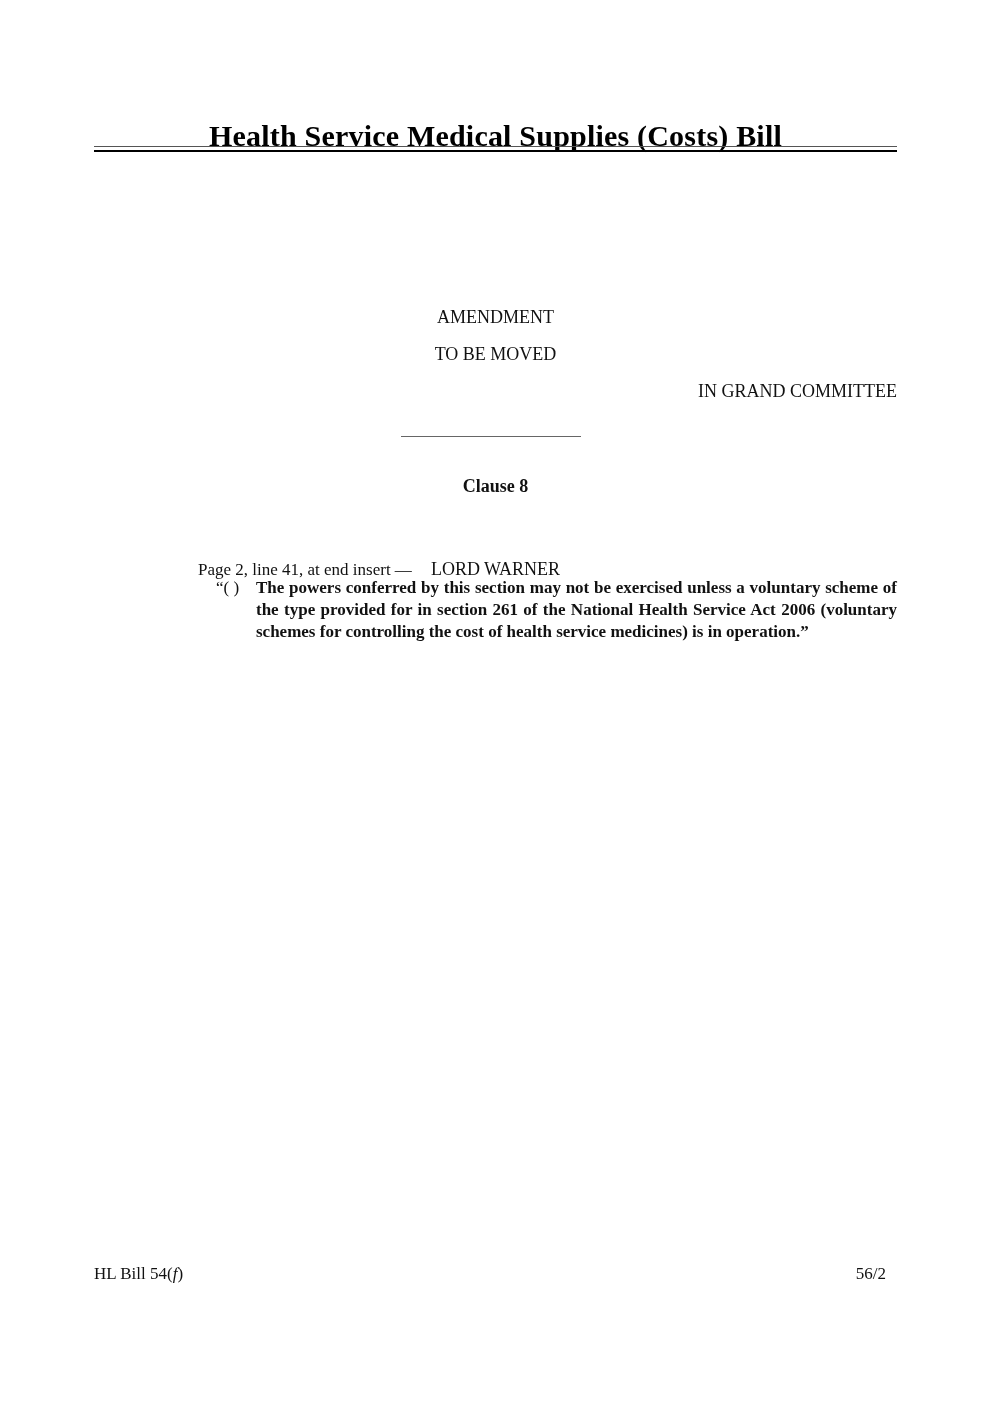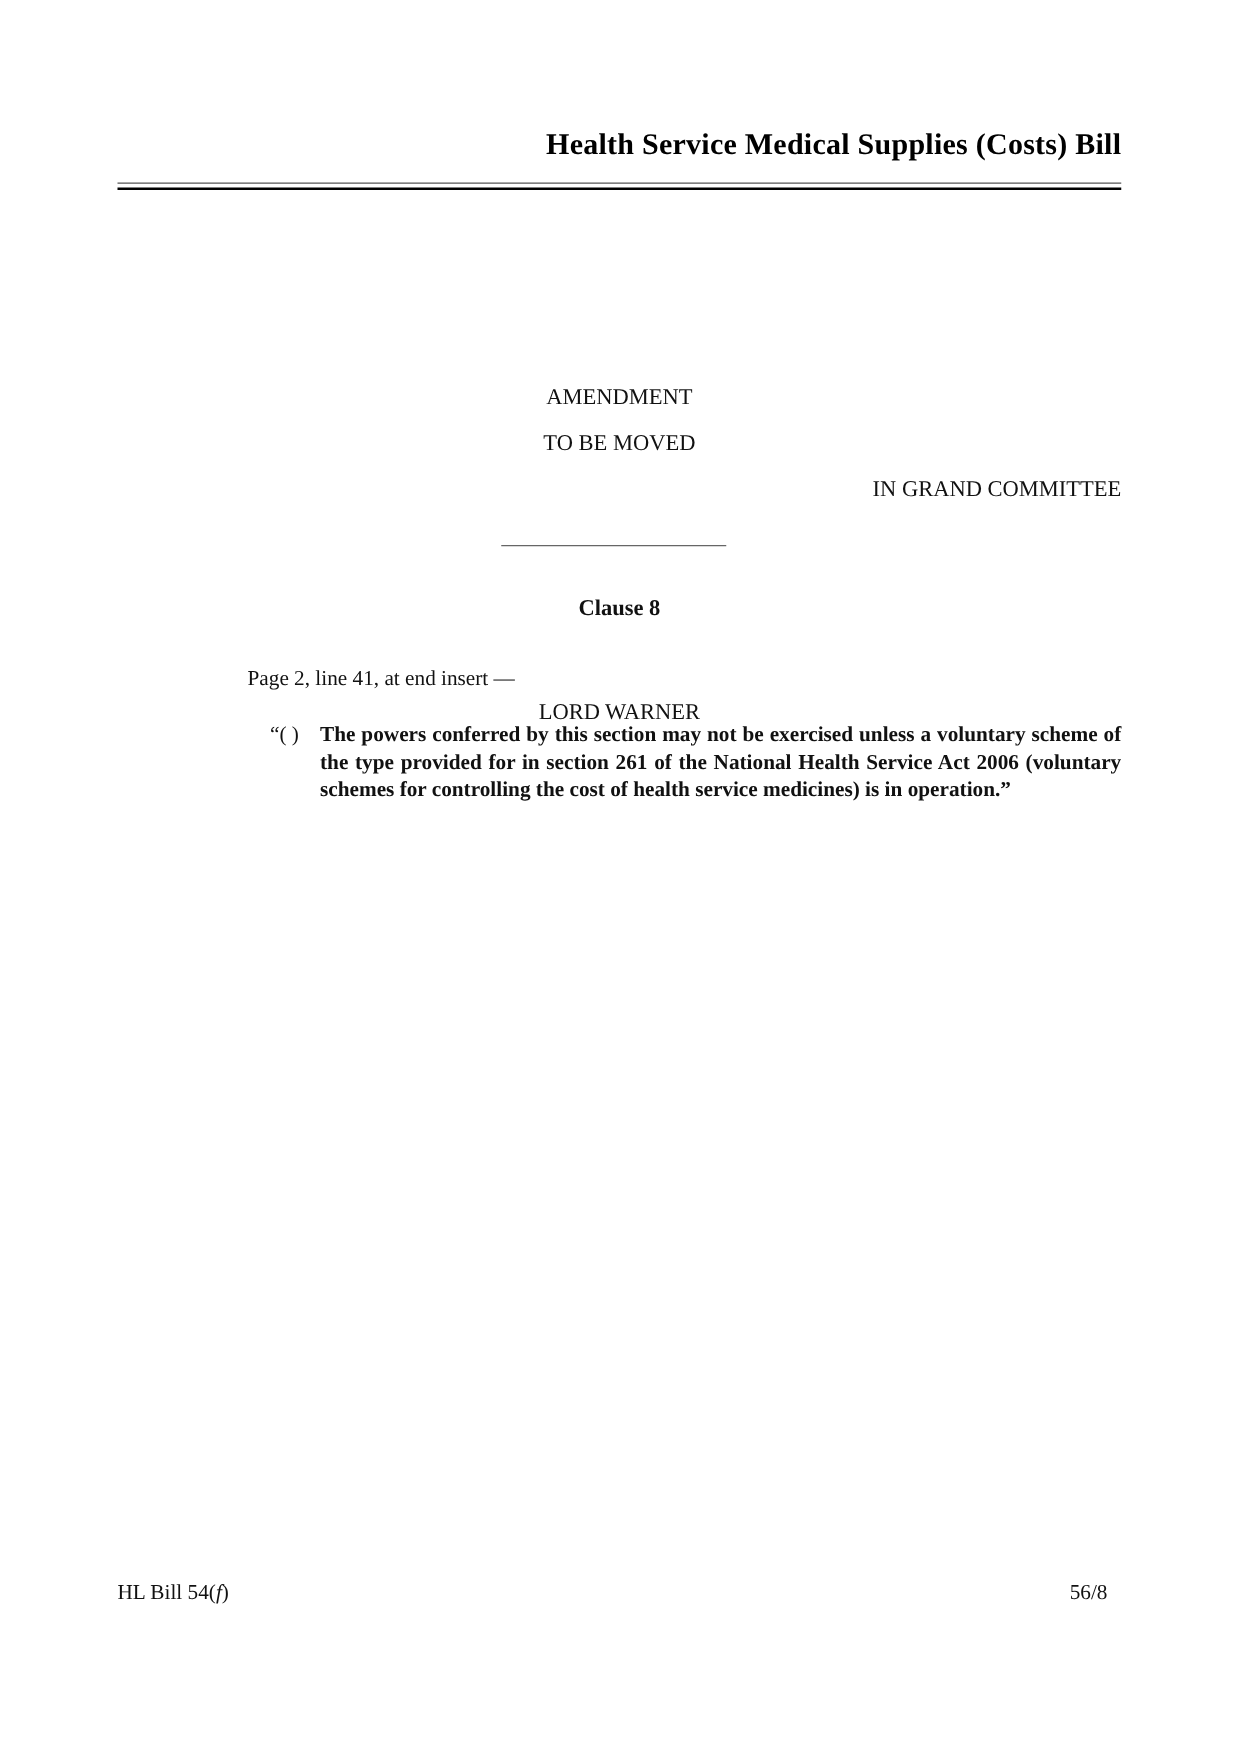--- a/index.html
+++ b/index.html
@@ -12,25 +12,25 @@
       height: 1401px;
       position: relative;
       font-family: "DejaVu Serif", "Liberation Serif", serif;
       color: #111111;
       overflow: hidden;
     }
     .page-title {
       position: absolute;
       left: 94px;
       width: 803px;
-      top: 96px;
-      text-align: right;
+      top: 116px;
+      text-align: center;
       font-family: "Liberation Serif", serif;
       font-weight: bold;
-      font-size: 24px;
+      font-size: 30px;
       line-height: 40px;
       color: #000;
       letter-spacing: 0.2px;
     }
     .rule-thin {
       position: absolute;
       left: 94px;
       width: 803px;
       top: 146px;
       height: 1px;
@@ -68,21 +68,21 @@
       top: 475px;
       font-weight: bold;
     }
     .mover {
       top: 519px;
       margin-top: 39px;
     }
     .instruction {
       position: absolute;
       left: 198px;
-      top: 532px;
+      top: 559px;
       font-family: "Liberation Serif", serif;
       font-size: 17px;
       line-height: 22px;
     }
     .insert-block {
       position: absolute;
       left: 216px;
       top: 577px;
       width: 681px;
       font-family: "Liberation Serif", serif;
@@ -133,13 +133,13 @@
 <div class="centered mover">LORD WARNER</div>
 
 <div class="instruction">Page 2, line 41, at end insert —</div>
 
 <div class="insert-block">
   <span class="insert-marker">“( )</span>
   <div class="insert-text">The powers conferred by this section may not be exercised unless a voluntary scheme of the type provided for in section 261 of the National Health Service Act 2006 (voluntary schemes for controlling the cost of health service medicines) is in operation.”</div>
 </div>
 
 <div class="footer-left"><span>HL Bill 54(</span><i>f</i><span>)</span></div>
-<div class="footer-right">56/8</div>
+<div class="footer-right">56/2</div>
 
 </body></html>

